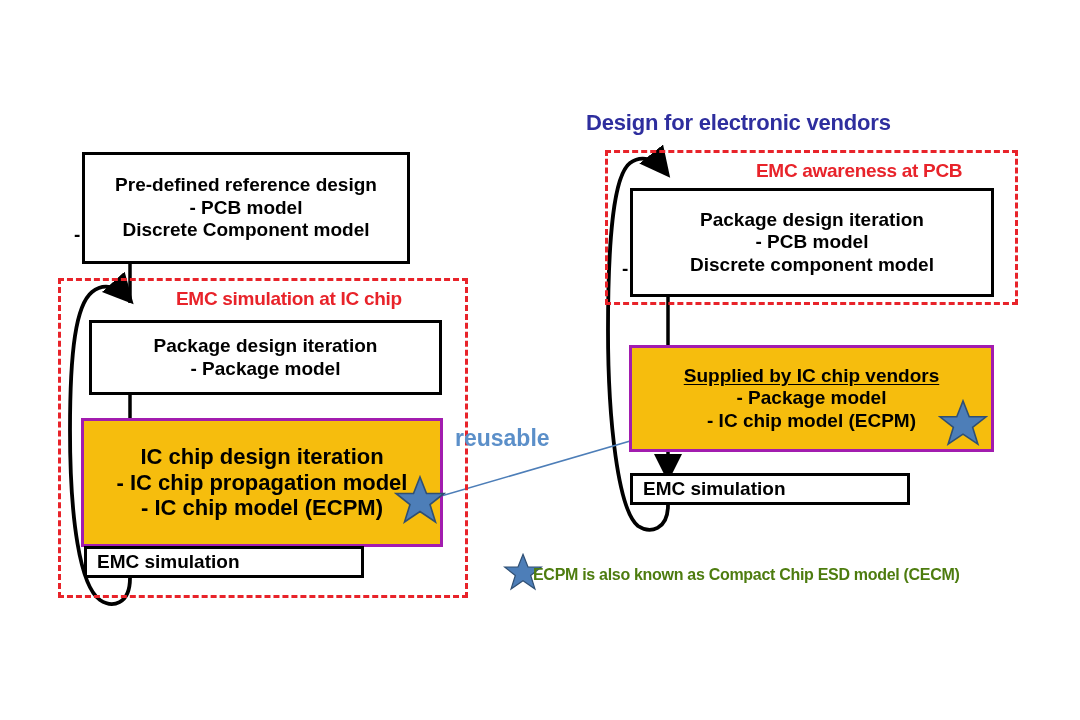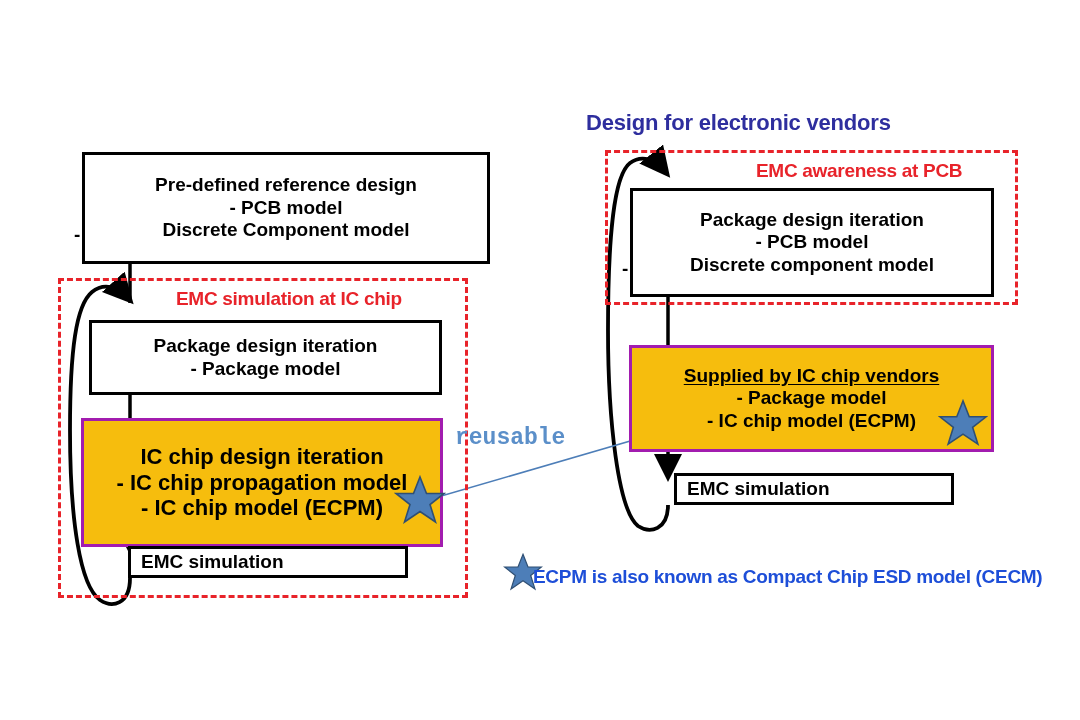--- a/index.html
+++ b/index.html
@@ -59,51 +59,50 @@
     display: block;
     text-align: center;
   }
   .node-line.underline {
     text-decoration: underline;
     text-underline-offset: 2px;
   }
   .node-box.left-align {
     align-items: flex-start;
     padding-left: 10px;
-    margin-left: 44px;
   }
   .red-zone {
     position: absolute;
     box-sizing: border-box;
     border: 3px dashed #E8232A;
     background: transparent;
   }
   .red-label {
     position: absolute;
     font-family: "Liberation Sans", sans-serif;
     font-weight: bold;
     font-size: 19px;
     color: #E8232A;
     white-space: nowrap;
     letter-spacing: -0.3px;
   }
   .reusable-label {
     position: absolute;
-    font-family: Liberation Mono, monospace;
+    font-family: Liberation Sans, sans-serif;
     font-weight: bold;
     font-size: 23px;
     color: #5B8FC9;
     white-space: nowrap;
   }
   .legend-text {
     position: absolute;
     font-family: "Liberation Sans", sans-serif;
     font-weight: bold;
-    font-size: 19px;
-    color: #1d4ed8;
+    font-size: 16px;
+    color: #4d7c0f;
     white-space: nowrap;
     letter-spacing: -0.3px;
   }
   .star {
     position: absolute;
     pointer-events: none;
   }
   .dash-mark {
     position: absolute;
     font-family: "Liberation Sans", sans-serif;
@@ -162,21 +161,21 @@
 
     <g>
       <line x1="424" y1="501" x2="668" y2="430" stroke="#4D7EB8" stroke-width="1.6" marker-end="url(#arrowBlue)"></line>
     </g>
   </svg>
 
 
   <div class="red-zone" style="left:58px; top:278px; width:410px; height:320px;"></div>
   <div class="red-label" style="left:176px; top:288px;">EMC simulation at IC chip</div>
 
-  <div class="node-box" style="left:82px; top:152px; width:408px; height:112px; font-size:19px;">
+  <div class="node-box" style="left:82px; top:152px; width:328px; height:112px; font-size:19px;">
     <span class="node-line">Pre-defined reference design</span>
     <span class="node-line">-     PCB model</span>
     <span class="node-line">Discrete Component model</span>
   </div>
   <div class="dash-mark" style="left:74px; top:224px; font-size:19px;">-</div>
 
   <div class="node-box" style="left:89px; top:320px; width:353px; height:75px; font-size:19px;">
     <span class="node-line">Package design iteration</span>
     <span class="node-line">-     Package model</span>
   </div>

